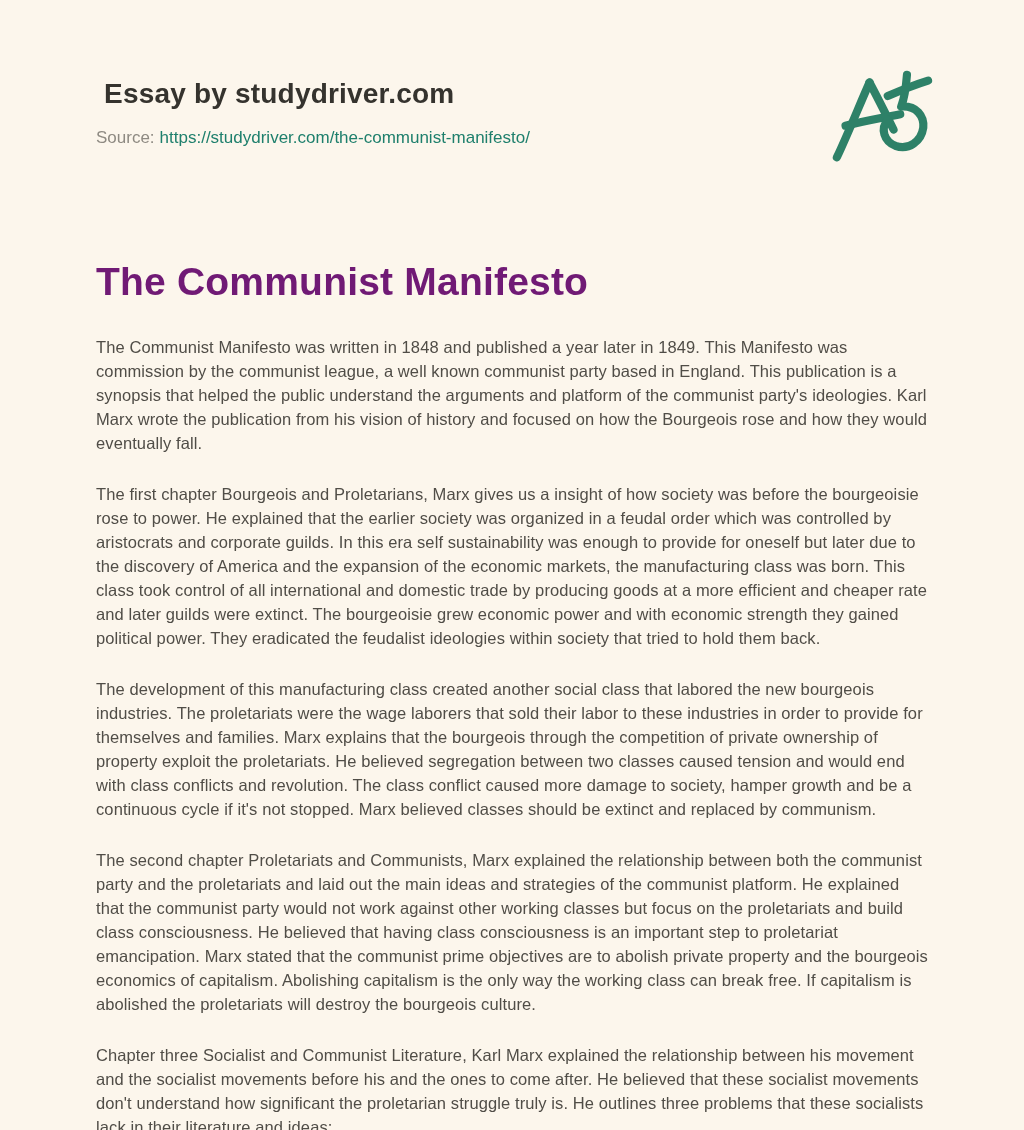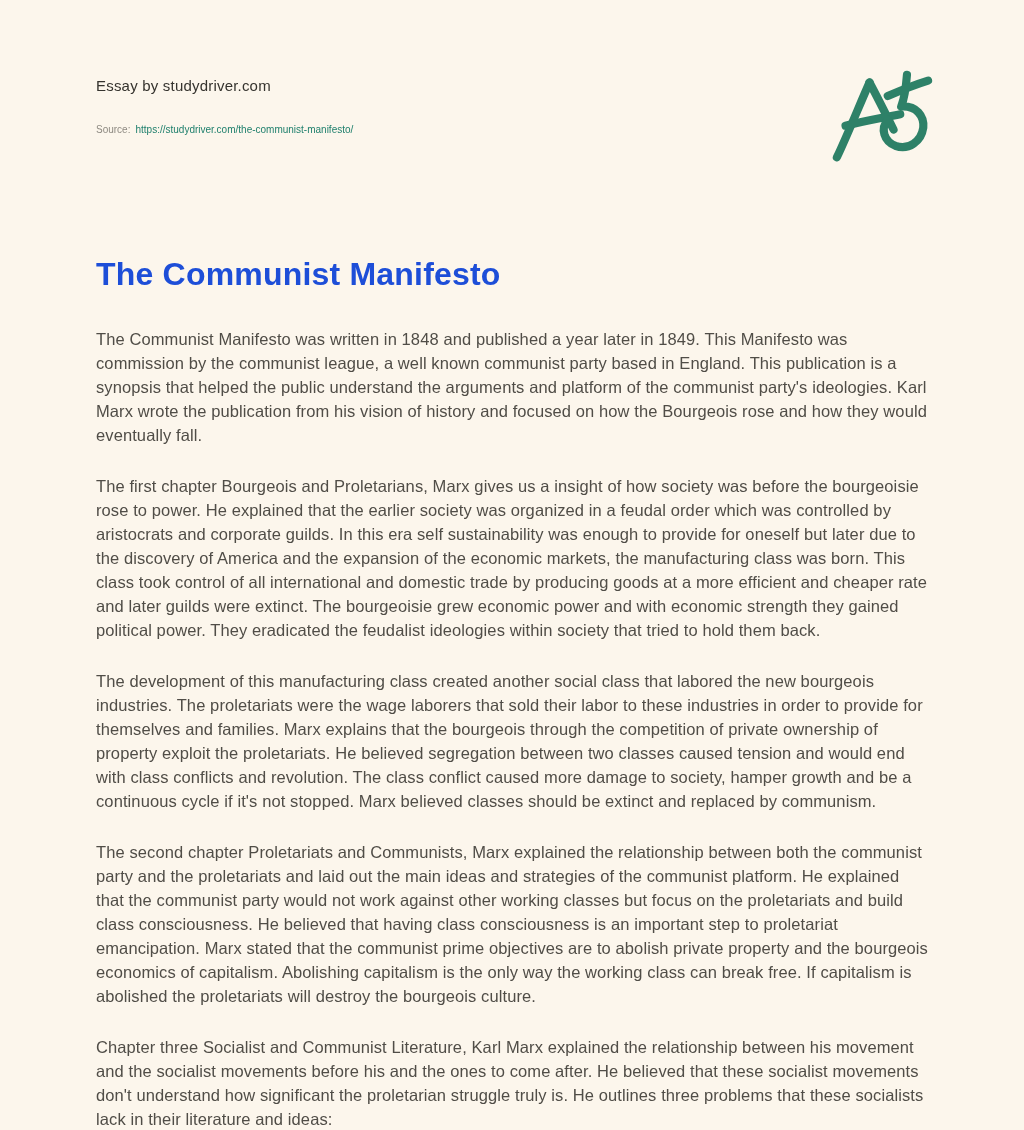--- a/index.html
+++ b/index.html
@@ -11,52 +11,52 @@
     position: relative;
     width: 1024px;
     height: 1130px;
     background: #fcf6ec;
     overflow: hidden;
     font-family: "Liberation Sans", sans-serif;
     box-sizing: border-box;
     padding: 73px 94px 0 96px;
   }
   .header-title {
-    margin: 0;
-    font-size: 15px;
+    margin: 8px;
+    font-size: 28px;
     line-height: 26px;
-    font-weight: 400;
+    font-weight: 700;
     color: #35332e;
     letter-spacing: 0.2px;
   }
   .source-line {
     margin: 21px 0 0 0;
-    font-size: 10px;
+    font-size: 17px;
     line-height: 20px;
     color: #8e8a82;
   }
   .source-line a {
     color: #1e7f6c;
     text-decoration: none;
     margin-left: 5px;
   }
   .logo {
     position: absolute;
     top: 70px;
     right: 84px;
     width: 116px;
     height: 96px;
     display: block;
   }
   .essay-title {
     margin: 117px 0 0 0;
-    font-size: 32px;
+    font-size: 39px;
     line-height: 34px;
     font-weight: 700;
-    color: #1d4ed8;
+    color: #701a75;
     letter-spacing: 0.2px;
   }
   .essay-paragraph {
     margin: 27px 0 0 0;
     font-size: 16.5px;
     line-height: 24px;
     color: #504d47;
     letter-spacing: 0.1px;
   }
   .essay-paragraph.first {

